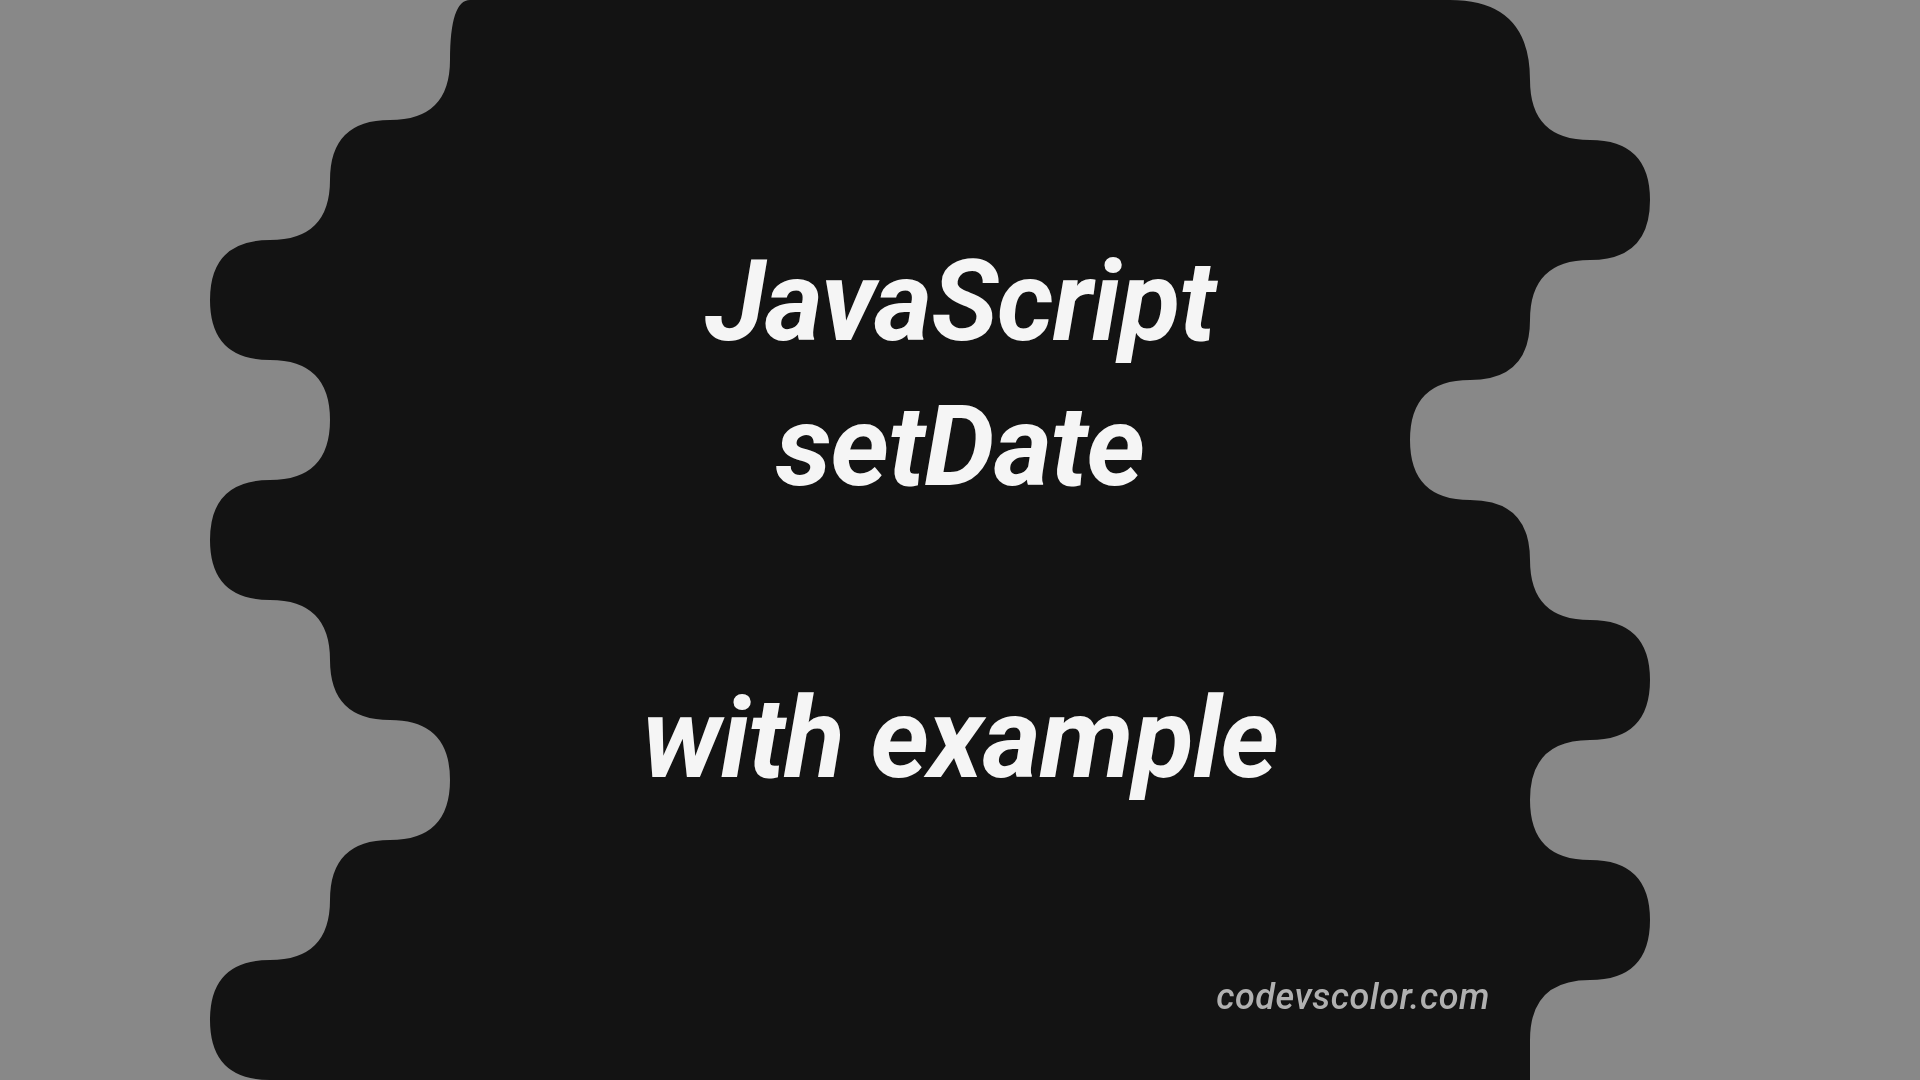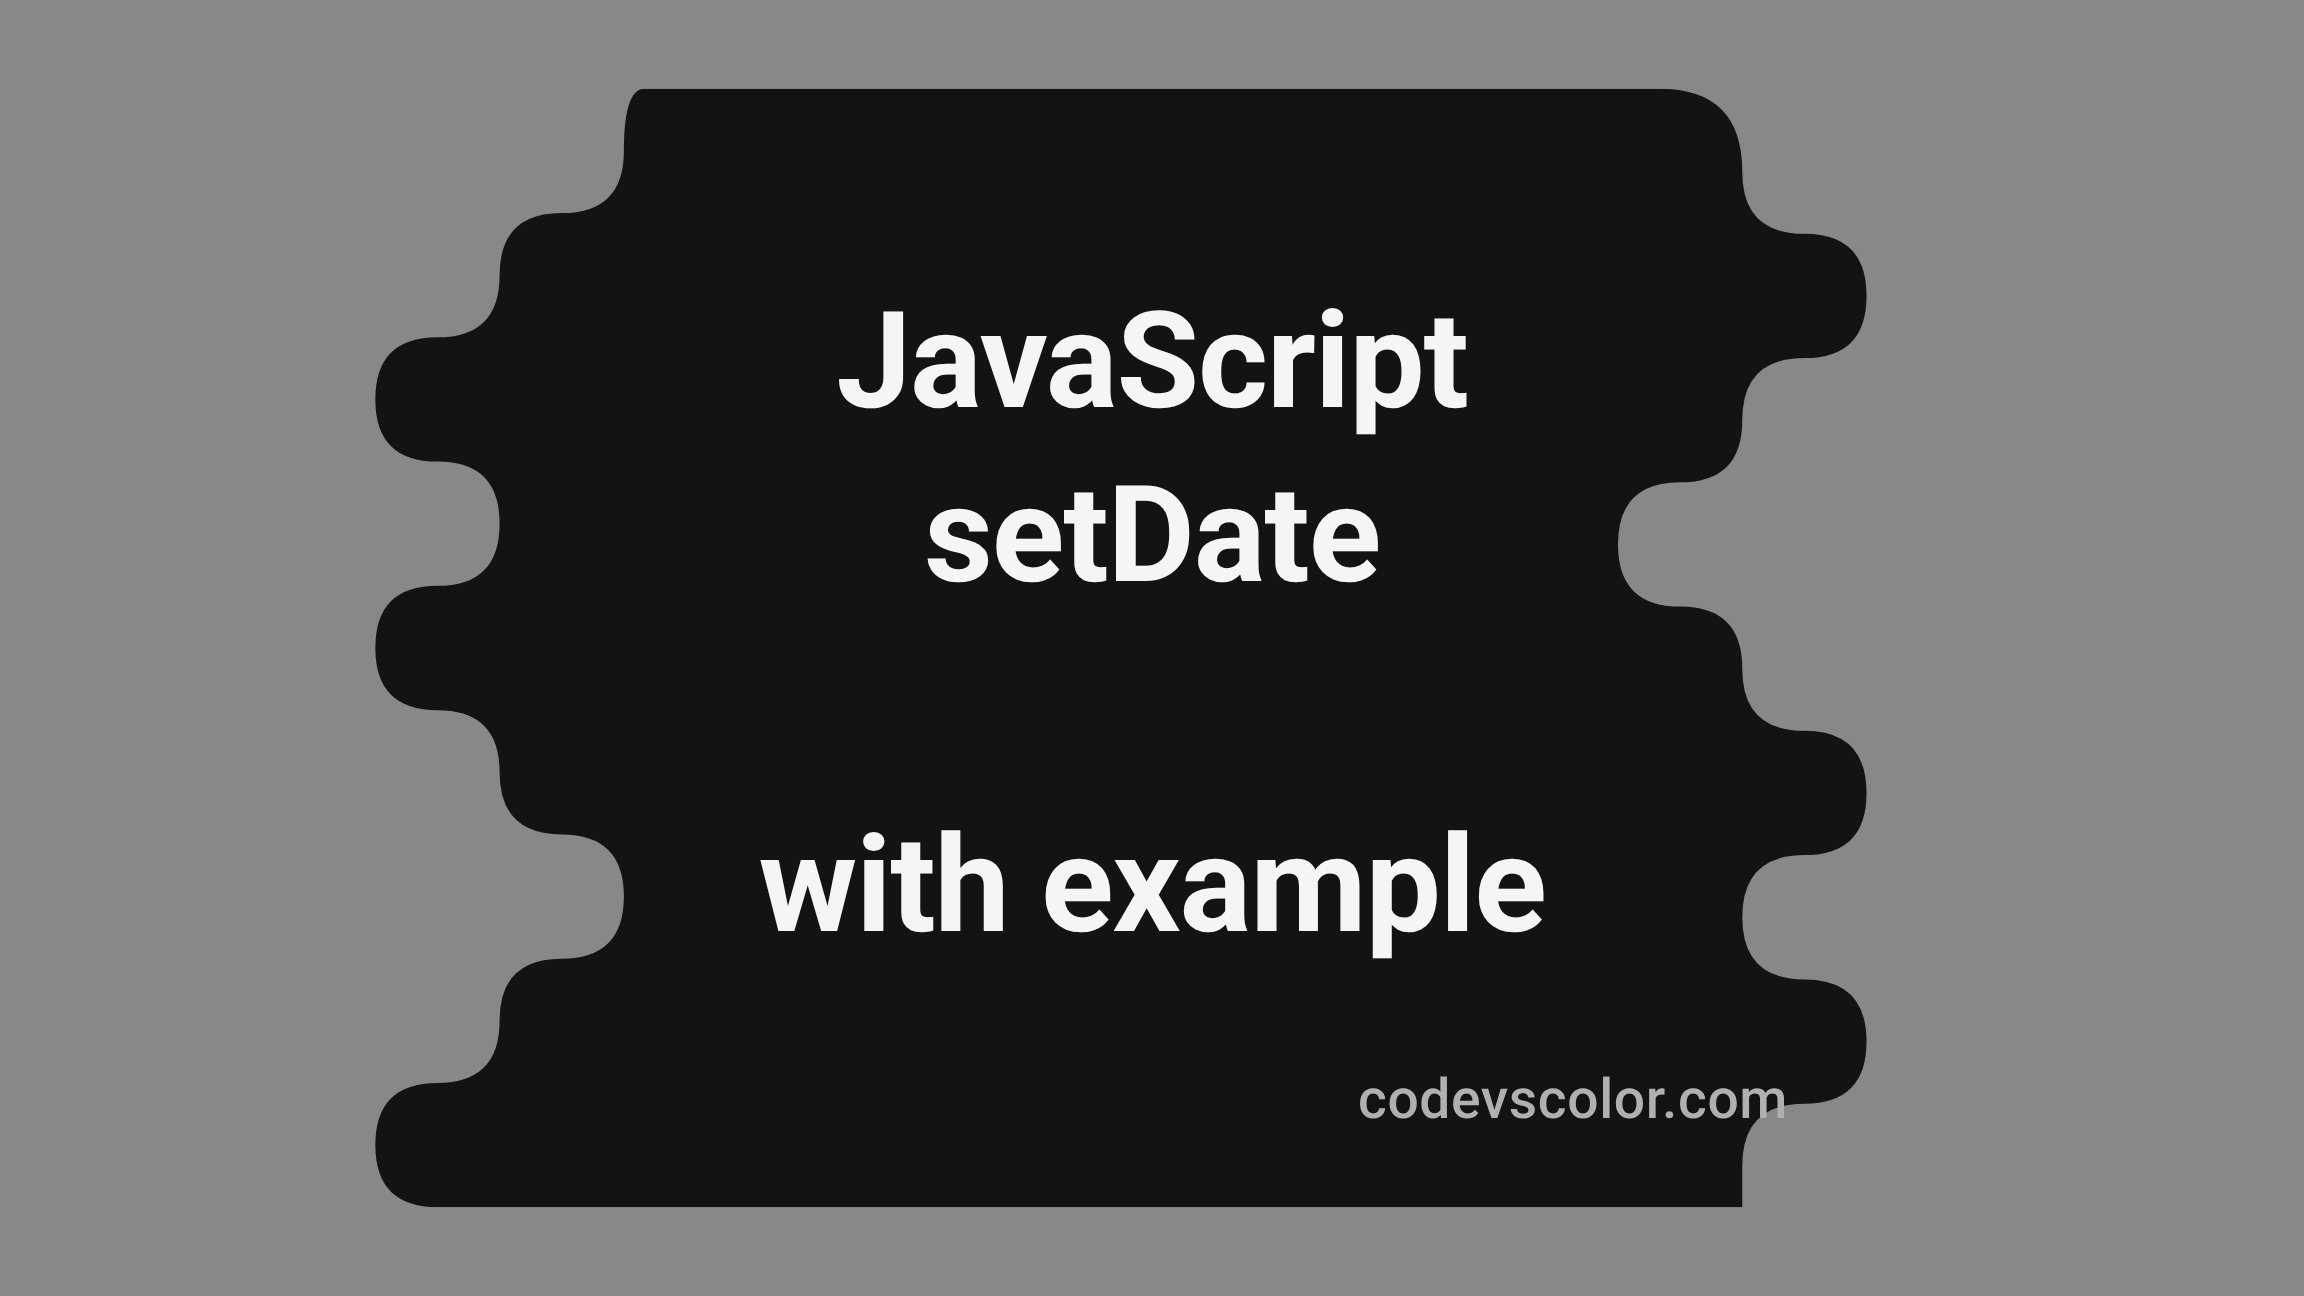--- a/index.html
+++ b/index.html
@@ -15,21 +15,22 @@
       overflow: hidden;
       font-family: -apple-system, BlinkMacSystemFont, "Segoe UI", Roboto, Helvetica, Arial, sans-serif;
       display: flex;
       align-items: center;
       justify-content: center;
     }
     
     .card-container {
       position: relative;
       width: 1580px;
-      height: 932px;
+      height: 1080px;
+      font-style: italic;
     }
     
     .blob-svg {
       position: absolute;
       top: 0;
       left: 0;
       width: 100%;
       height: 100%;
     }
     
@@ -54,21 +55,21 @@
       line-height: 1.3;
       letter-spacing: -1px;
       margin-top: -40px;
     }
     
     .site-url {
       position: absolute;
       bottom: 62px;
       right: 260px;
       color: #b0b0b0;
-      font-size: 46px;
+      font-size: 36px;
       font-weight: 500;
       letter-spacing: 0.5px;
     }
   </style>
 </head>
 <body>
 
 <div class="card-container">
   <svg class="blob-svg" viewBox="0 0 1580 1080">
     <path fill="#131313" d="

